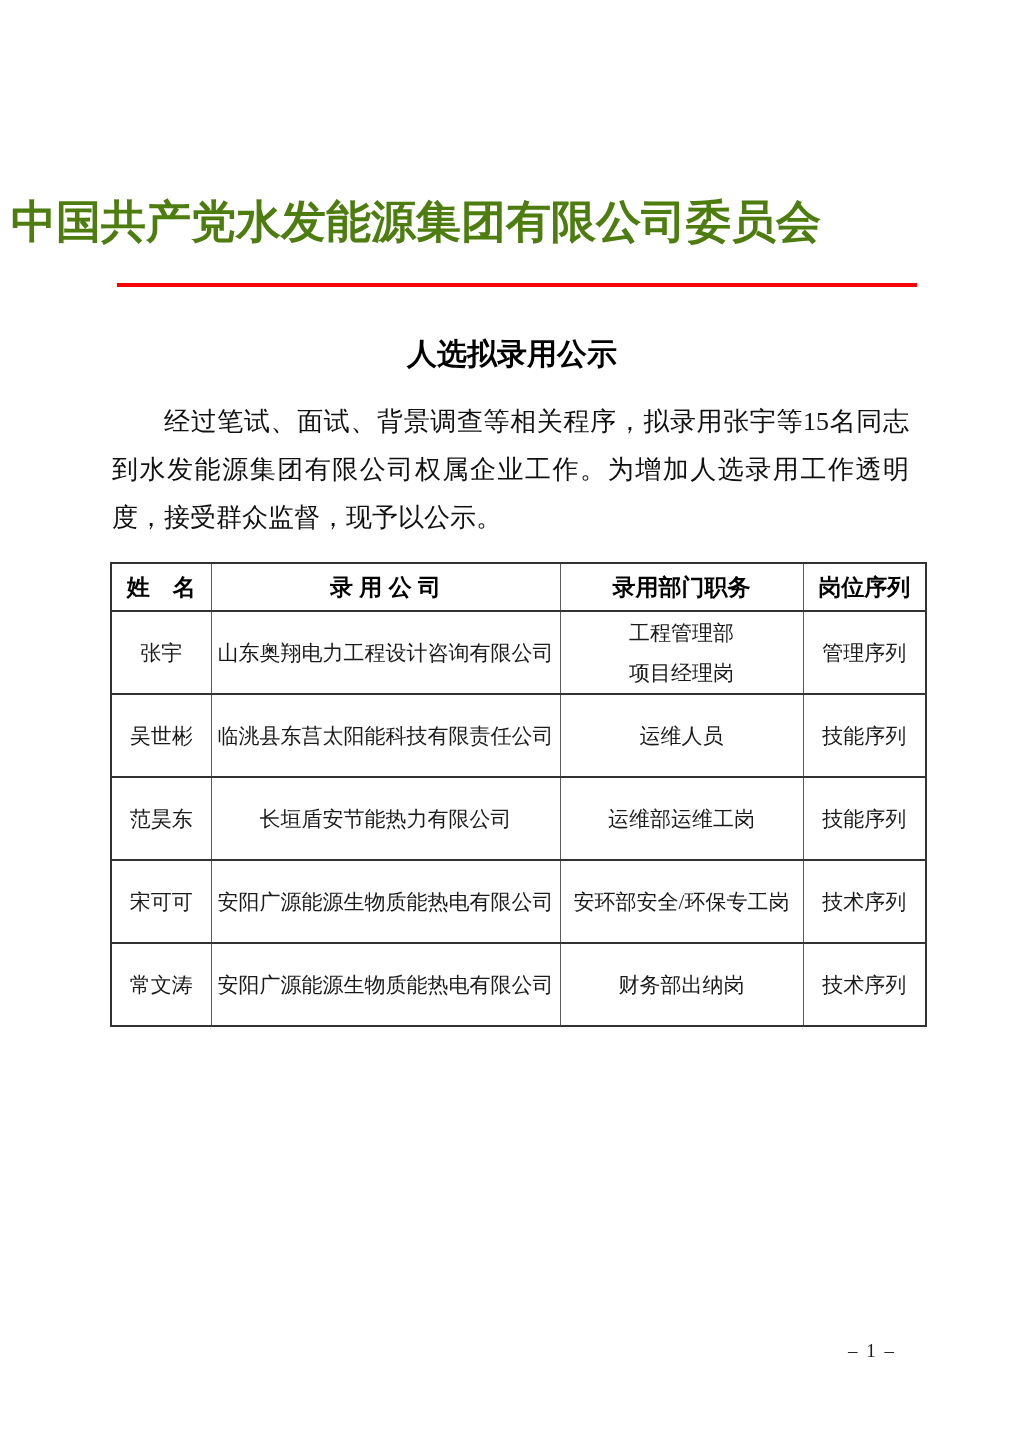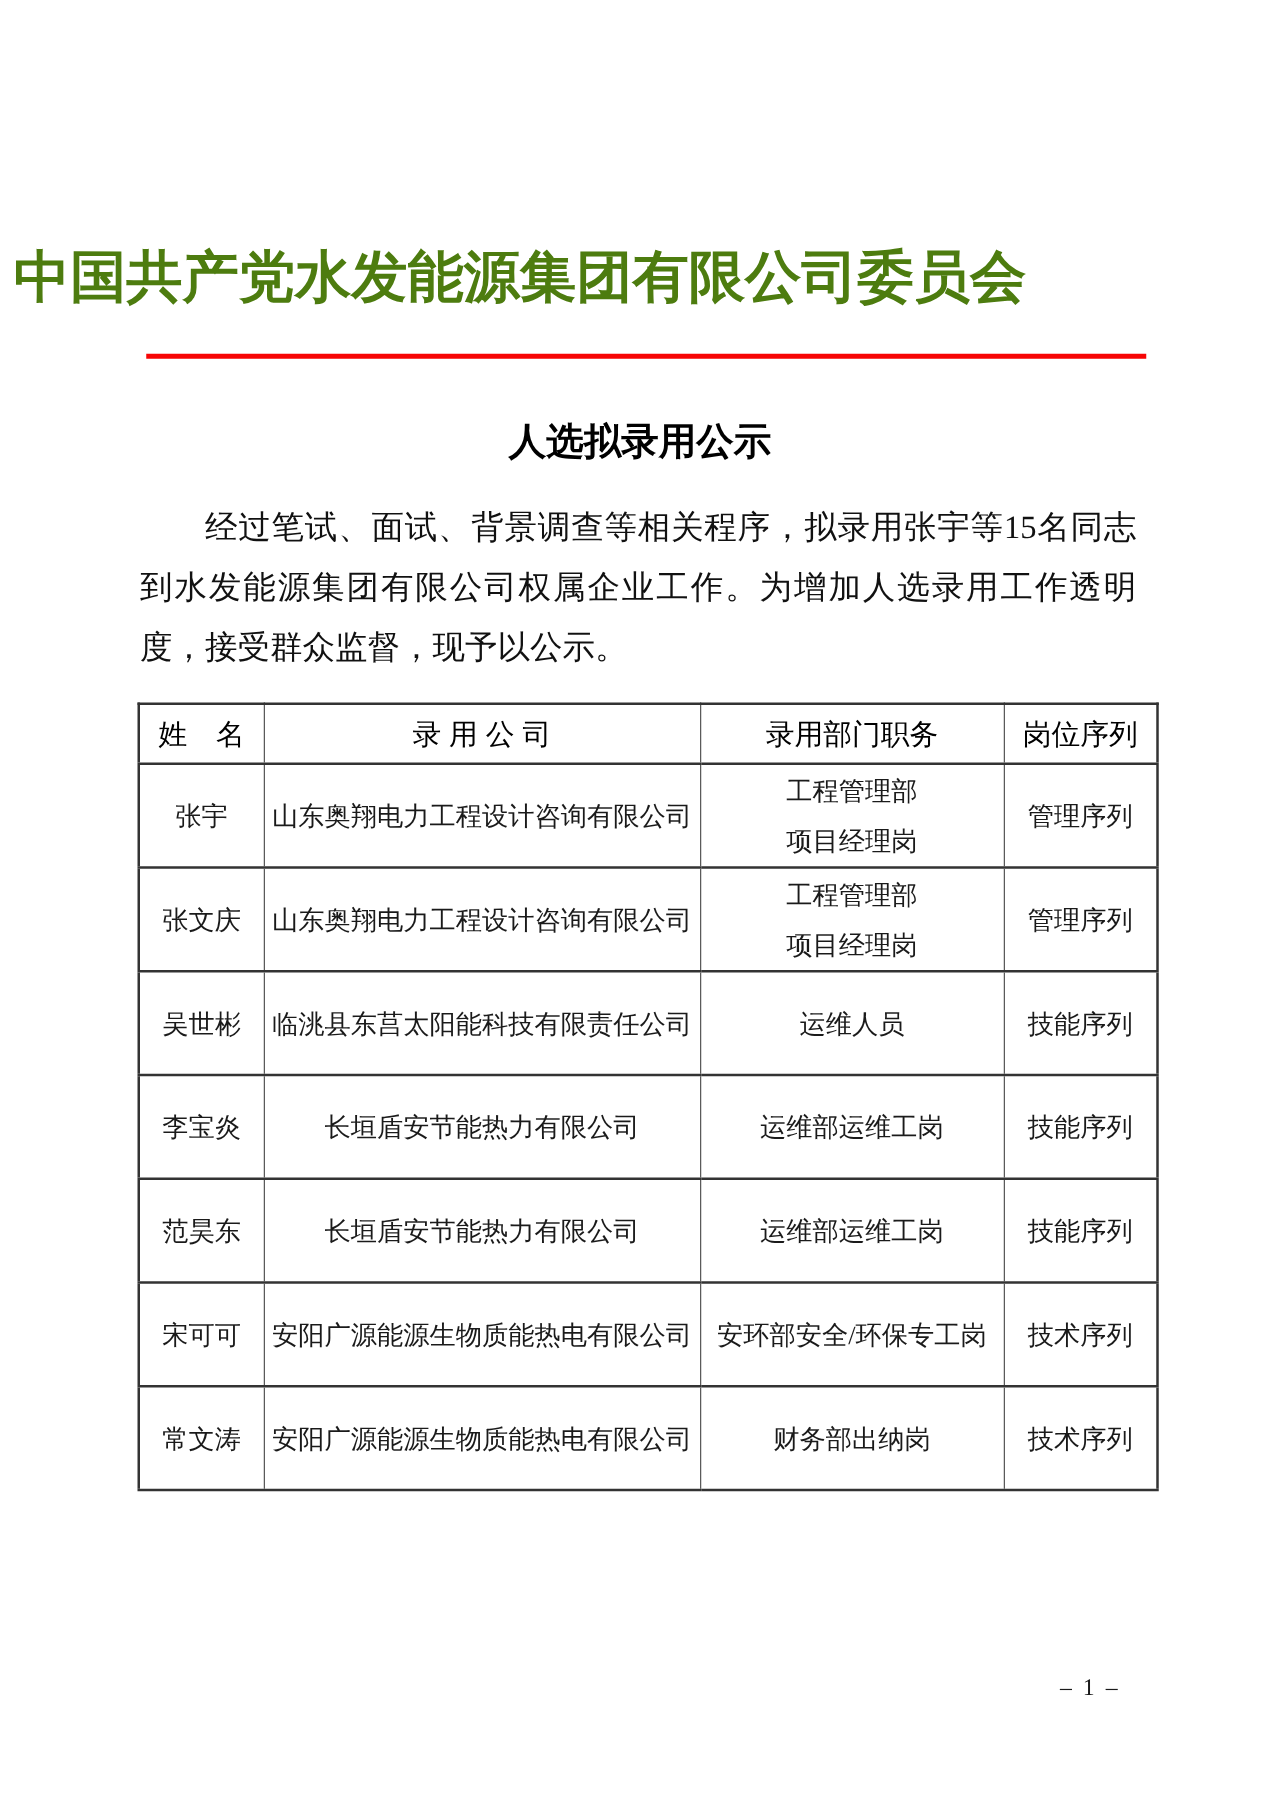--- a/index.html
+++ b/index.html
@@ -75,21 +75,21 @@
     background: #ffffff;
     border: 2px solid #333333;
   }
   table.roster col.c1 { width: 100px; }
   table.roster col.c2 { width: 349px; }
   table.roster col.c3 { width: 243px; }
   table.roster col.c4 { width: 123px; }
   table.roster th {
     height: 46px;
     font-family: "Liberation Sans", sans-serif;
-    font-weight: normal;
+    font-weight: bold;
     font-size: 23px;
     text-align: center;
     vertical-align: middle;
     color: #000000;
     border-left: 1px solid #5a5a5a;
     border-right: 1px solid #5a5a5a;
     border-bottom: 2px solid #333333;
     padding: 0;
     white-space: nowrap;
   }
@@ -149,36 +149,23 @@
     </thead>
     <tbody>
       <tr>
         <td>张宇</td>
         <td>山东奥翔电力工程设计咨询有限公司</td>
         <td>工程管理部
 项目经理岗</td>
         <td>管理序列</td>
       </tr>
       <tr>
-        <td>张文庆</td>
-        <td>山东奥翔电力工程设计咨询有限公司</td>
-        <td>工程管理部
-项目经理岗</td>
-        <td>管理序列</td>
-      </tr>
-      <tr>
         <td>吴世彬</td>
         <td>临洮县东莒太阳能科技有限责任公司</td>
         <td>运维人员</td>
-        <td>技能序列</td>
-      </tr>
-      <tr>
-        <td>李宝炎</td>
-        <td>长垣盾安节能热力有限公司</td>
-        <td>运维部运维工岗</td>
         <td>技能序列</td>
       </tr>
       <tr>
         <td>范昊东</td>
         <td>长垣盾安节能热力有限公司</td>
         <td>运维部运维工岗</td>
         <td>技能序列</td>
       </tr>
       <tr>
         <td>宋可可</td>

